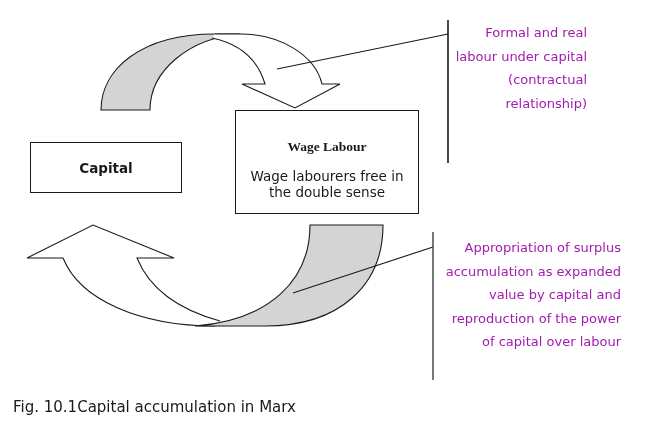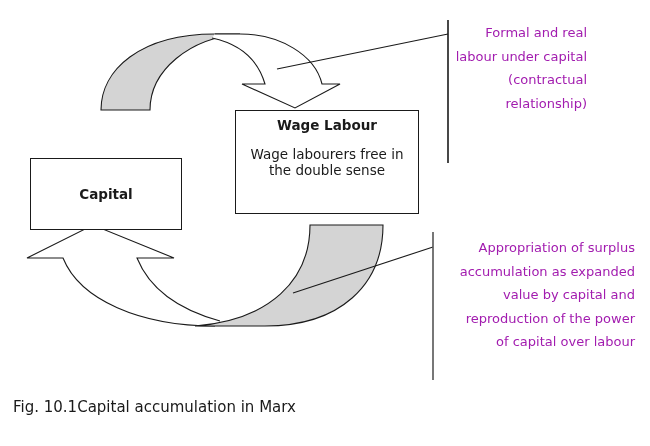--- a/index.html
+++ b/index.html
@@ -24,61 +24,62 @@
     }
     .box {
       position: absolute;
       box-sizing: border-box;
       border: 1.3px solid #1a1a1a;
       background: #ffffff;
       text-align: center;
     }
     .box-capital {
       left: 30px;
-      top: 158px;
+      top: 142px;
       width: 152px;
-      height: 72px;
+      height: 51px;
       display: flex;
       align-items: center;
       justify-content: center;
     }
     .box-title {
       font-weight: bold;
       font-size: 13.5px;
     }
     .box-wage {
       left: 235px;
       top: 110px;
       width: 184px;
       height: 104px;
     }
     .box-wage .box-title {
-      margin-top: 6px;
+      margin-top: 28px;
       display: block;
+      font-family: Liberation Serif, serif;
     }
     .box-wage .box-body {
       margin-top: 13px;
       font-size: 13.5px;
       line-height: 16px;
       padding: 0 6px;
     }
     .annotation {
       position: absolute;
       text-align: right;
       font-size: 13px;
       line-height: 23.5px;
       color: #a21caf;
     }
     .annotation-top {
       right: 63px;
       top: 21px;
       width: 190px;
     }
     .annotation-bottom {
-      right: 15px;
+      right: 29px;
       top: 236px;
       width: 200px;
     }
     .caption {
       position: absolute;
       left: 13px;
       top: 398px;
       font-size: 15px;
       color: #1a1a1a;
       white-space: nowrap;

